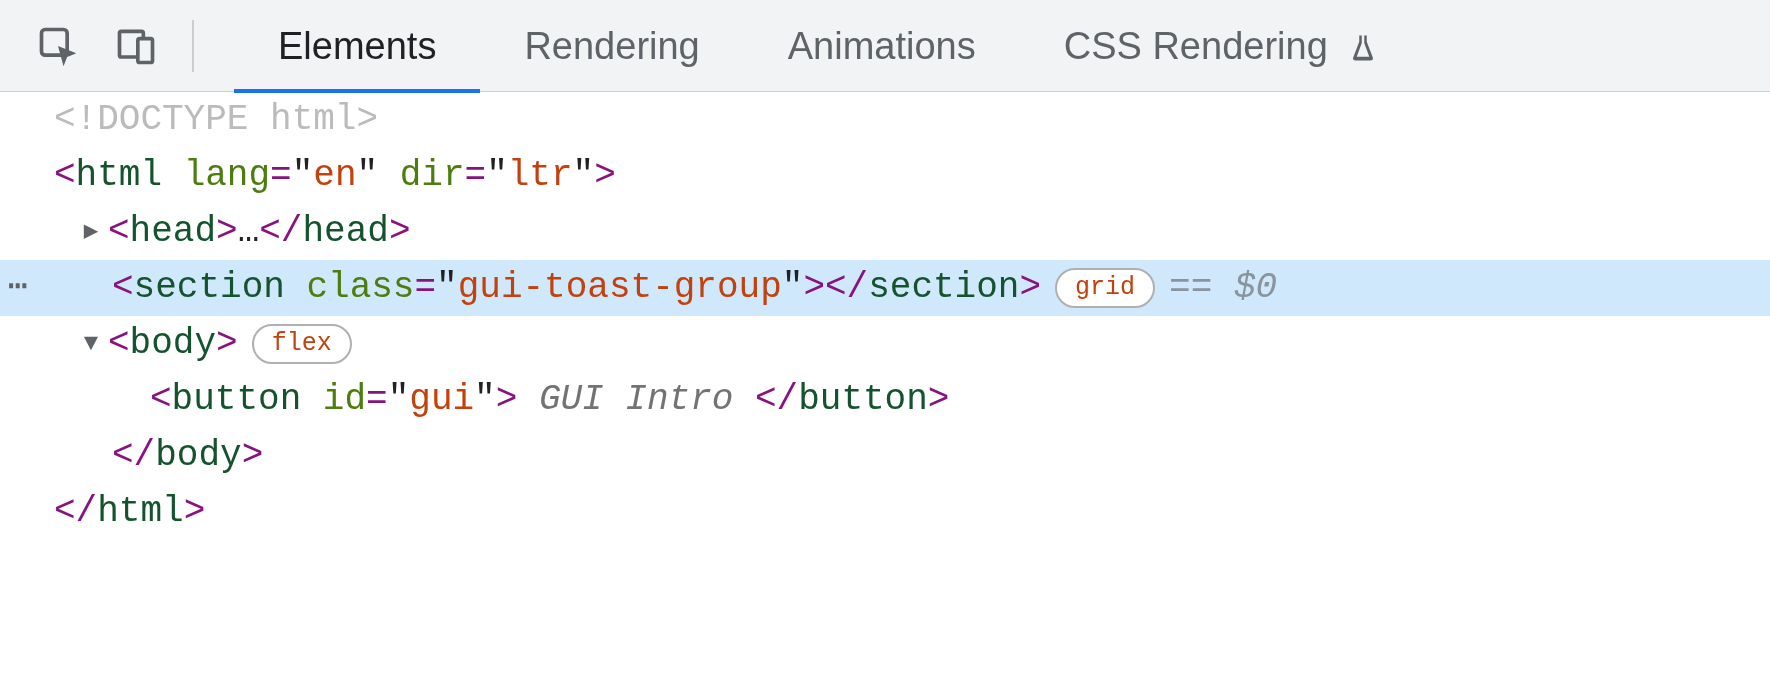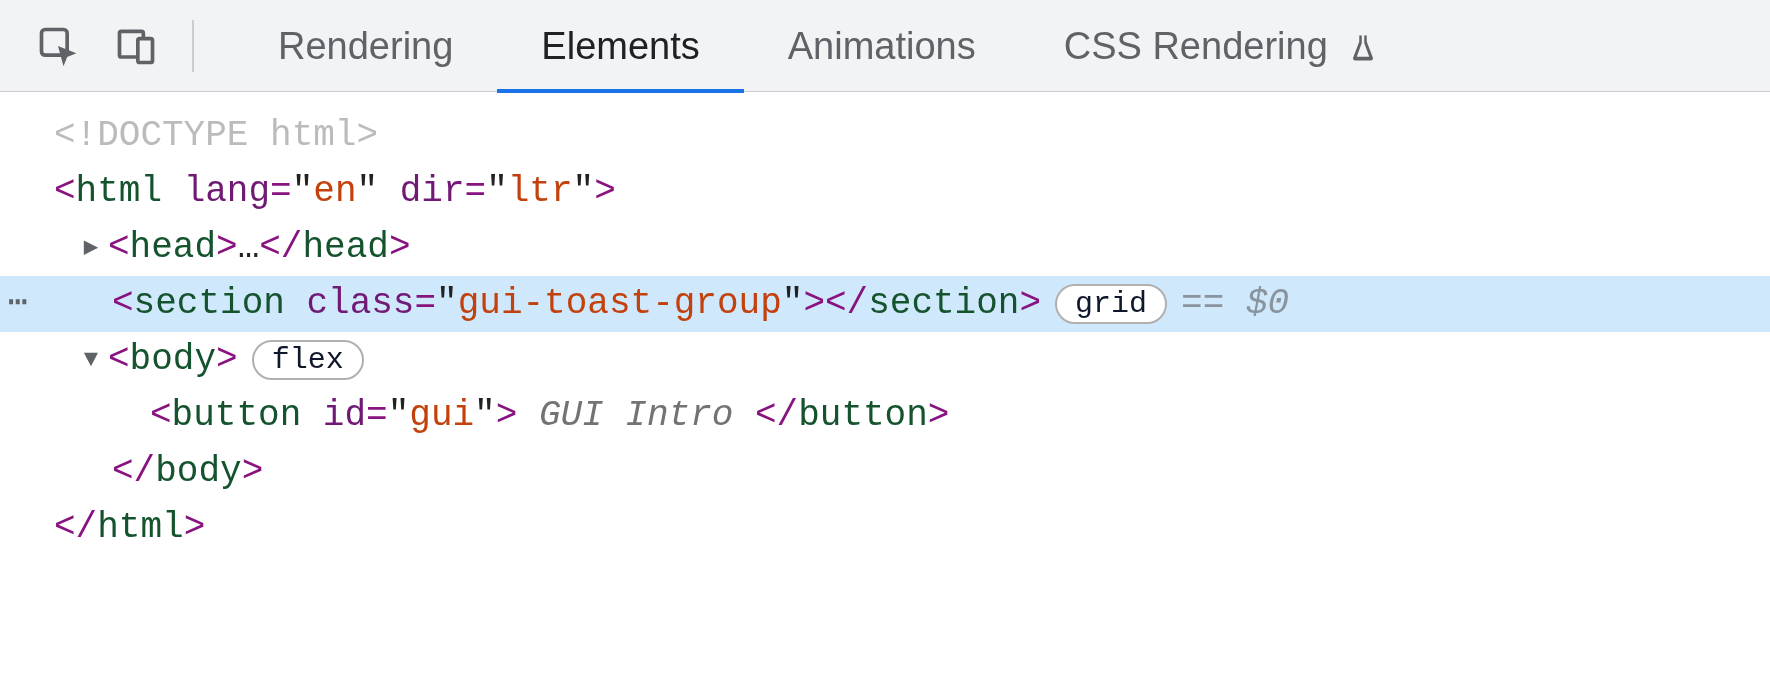--- a/index.html
+++ b/index.html
@@ -58,21 +58,20 @@
   }
   .tab .beaker {
     display: inline-block;
     vertical-align: -4px;
     margin-left: 10px;
   }
   .dom {
     font-family: Menlo, Consolas, "Liberation Mono", monospace;
     font-size: 36px;
     line-height: 56px;
-    padding-top: 16px;
   }
   .dom-line {
     display: flex;
     align-items: center;
     padding-left: 54px;
     min-height: 56px;
     white-space: pre;
     position: relative;
   }
   .dom-line.selected {
@@ -91,36 +90,36 @@
   .arrow {
     width: 34px;
     display: inline-flex;
     align-items: center;
     justify-content: center;
     color: #5f6368;
     font-size: 24px;
   }
   .punct { color: #881280; }
   .tagname { color: #14532d; }
-  .attrname { color: #701a75; }
+  .attrname { color: #4d7c0f; }
   .attrval { color: #c2410c; }
   .eq { color: #881280; }
   .q { color: #222; }
   .dim { color: #bbbbbb; }
   .ellips { color: #222; }
   .text { color: #737373; font-style: italic; }
   .badge {
     display: inline-block;
     border: 2px solid #b0b0b0;
     border-radius: 999px;
     padding: 0 18px;
     height: 40px;
     line-height: 36px;
-    font-size: 30px;
-    color: #0f172a;
+    font-size: 25px;
+    color: #c2410c;
     margin-left: 14px;
     background: #fff;
   }
   .after-sel {
     color: #8a949e;
     font-style: italic;
     margin-left: 14px;
     font-size: 36px;
   }
   .after-sel .eqeq { font-style: normal; color: #8a949e; }
@@ -138,22 +137,22 @@
       <path d="M12 12 L22 16 L17 18 L15 23 Z" fill="#5f6368" stroke="none"></path>
     </svg>
   </div>
   <div class="tool-icon">
     <svg width="44" height="44" viewBox="0 0 24 24" fill="none" stroke="#5f6368" stroke-width="2">
       <rect x="3" y="4" width="13" height="14" rx="1"></rect>
       <rect x="13" y="8" width="8" height="13" rx="1" fill="#f1f3f4"></rect>
     </svg>
   </div>
   <div class="vdiv"></div>
+  <div class="tab active"><span>Elements</span></div>
   <div class="tab"><span>Rendering</span></div>
-  <div class="tab active"><span>Elements</span></div>
   <div class="tab"><span>Animations</span></div>
   <div class="tab">
     <span>CSS Rendering</span>
     <span class="beaker">
       <svg width="30" height="30" viewBox="0 0 24 24" fill="#5f6368">
           <path d="M9 2v5L4 20a2 2 0 0 0 2 2h12a2 2 0 0 0 2-2L15 7V2h-2v6l4 11H7l4-11V2Z"></path>
         </svg>
     </span>
   </div>
 </div>

